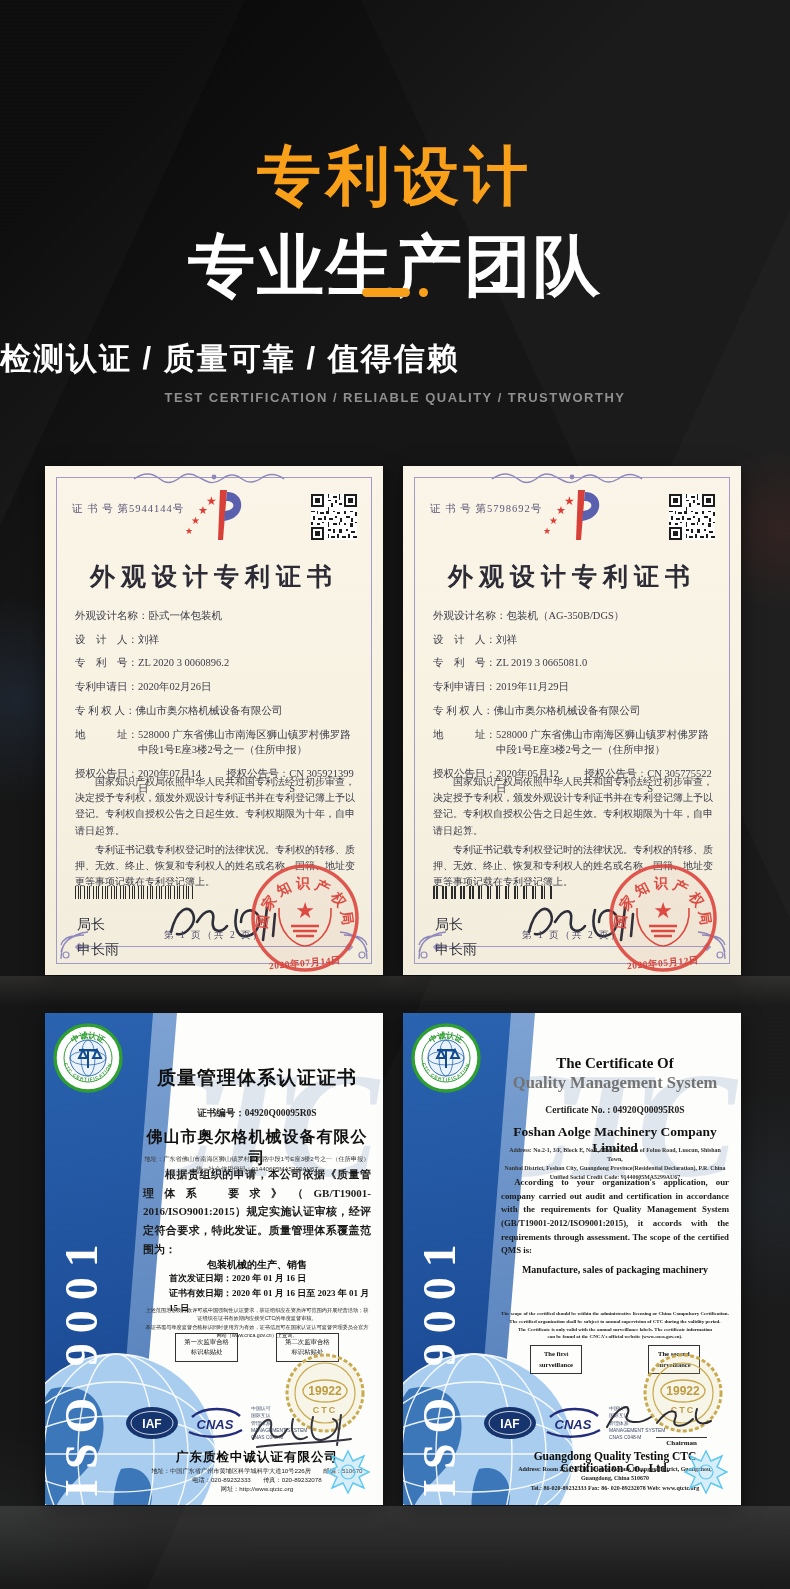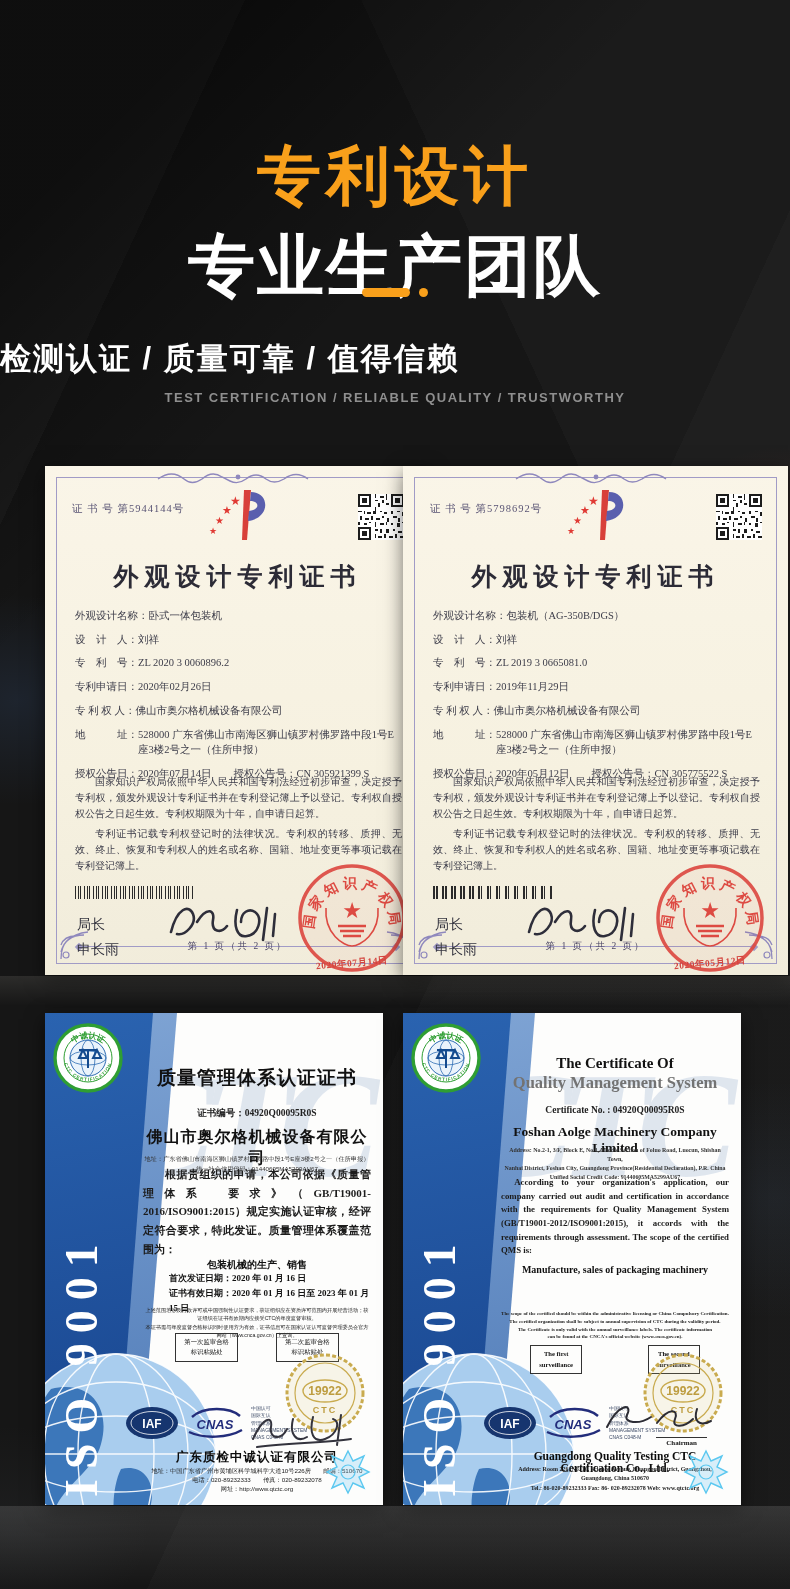--- a/index.html
+++ b/index.html
@@ -32,21 +32,21 @@
   .hero-divider .dot{width:9px;height:9px;border-radius:50%;}
   .hero-sub{top:338px;left:0;width:100%;text-align:left;color:#ffffff;
     font-size:31px;font-weight:bold;letter-spacing:2px;}
   .hero-sub-en{top:390px;left:0;width:100%;text-align:center;color:#8f8f8f;
     font-size:13px;font-weight:bold;letter-spacing:1.5px;}
 
   
   .pcert{position:absolute;top:466px;width:338px;height:509px;z-index:1;
     background:linear-gradient(180deg,#faf5e8 0%,#f6f1e0 60%,#f1ecdb 100%);
     box-shadow:0 6px 18px rgba(0,0,0,.55);
-    font-family:"Liberation Serif",serif;padding-left:47px;}
+    font-family:"Liberation Serif",serif;}
   .pcert.p0{left:45px;} .pcert.p1{left:403px;}
   .pframe{position:absolute;inset:11px;border:1.5px solid #a19bc6;}
   .ptoporn{position:absolute;top:4px;left:50%;transform:translateX(-50%);}
   .pcorn{position:absolute;bottom:13px;width:34px;height:34px;}
   .pcorn-l{left:13px;} .pcorn-r{right:13px;transform:scaleX(-1);}
   .pbotline{position:absolute;bottom:28px;left:34px;right:34px;height:1px;background:#a19bc6;}
   .pbotline::before,.pbotline::after{content:"";position:absolute;top:-2.5px;width:6px;height:6px;
     background:#a19bc6;transform:rotate(45deg);}
   .pbotline::before{left:-3px;} .pbotline::after{right:-3px;}
   .pcertno{position:absolute;top:36px;left:27px;font-size:10.5px;color:#5a5575;letter-spacing:1px;}
@@ -63,21 +63,21 @@
   .pbody{position:absolute;top:308px;left:30px;right:28px;font-size:10px;color:#3c3c49;
     line-height:1.62;text-align:justify;}
   .pbody p{margin:0 0 3px;text-indent:2em;}
   .pbarcode{position:absolute;top:420px;left:30px;width:120px;height:13px;
     background:repeating-linear-gradient(90deg,#2b2b2b 0 1.5px,transparent 1.5px 3px,#2b2b2b 3px 4.5px,transparent 4.5px 5.5px,#2b2b2b 5.5px 6px,transparent 6px 9px);}
   .pdirector{position:absolute;top:446px;left:32px;font-size:14px;color:#34343f;line-height:1.8;}
   .psign{position:absolute;top:430px;left:118px;}
   .pseal{position:absolute;top:396px;right:20px;width:116px;height:116px;}
   .psealdate{position:absolute;bottom:8px;left:0;width:100%;text-align:center;
     color:#d4453f;font-size:9.5px;font-weight:bold;transform:rotate(-5deg);letter-spacing:.5px;}
-  .ppage{position:absolute;bottom:22px;left:0;width:100%;text-align:center;
+  .ppage{position:absolute;bottom:33px;left:0;width:100%;text-align:center;
     font-size:9.5px;color:#4c4766;letter-spacing:2px;}
   .refl{position:absolute;left:0;width:790px;height:30px;z-index:1;
     background:linear-gradient(180deg,rgba(245,240,225,.10),rgba(245,240,225,0));}
   .refl-1{top:976px;}
   .refl-2{top:1506px;height:80px;background:linear-gradient(180deg,rgba(250,250,250,.12),rgba(250,250,250,0));}
 
   
   .icert{position:absolute;top:1013px;width:338px;height:492px;z-index:1;overflow:hidden;
     background:#fdfdfc;box-shadow:0 6px 18px rgba(0,0,0,.55);font-family:"Liberation Sans",sans-serif;}
   .icert.i0{left:45px;} .icert.i1{left:403px;}

